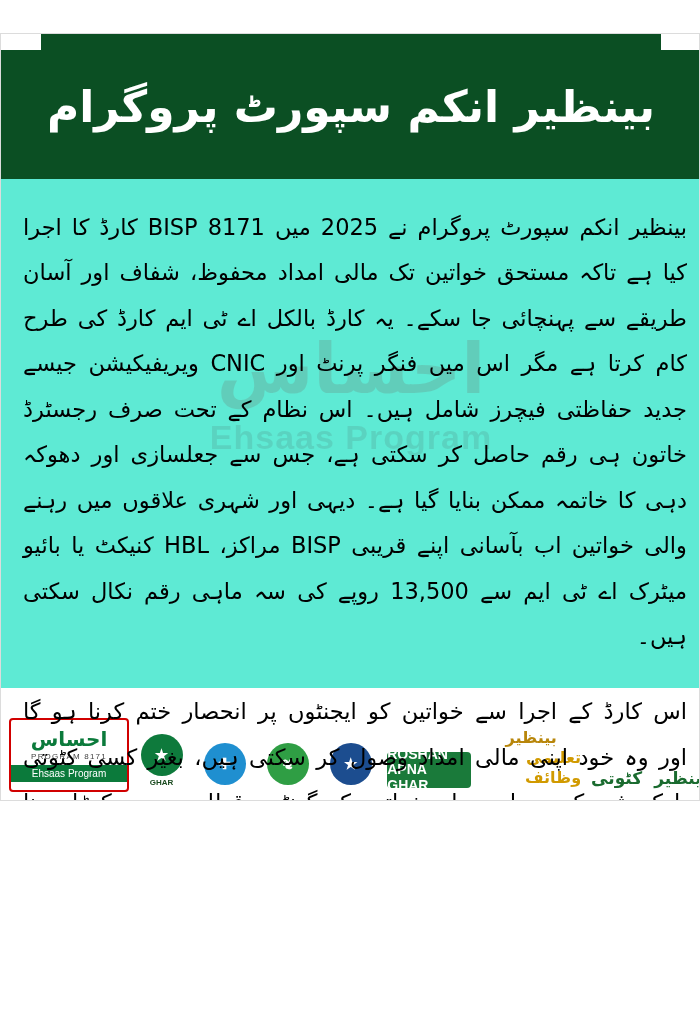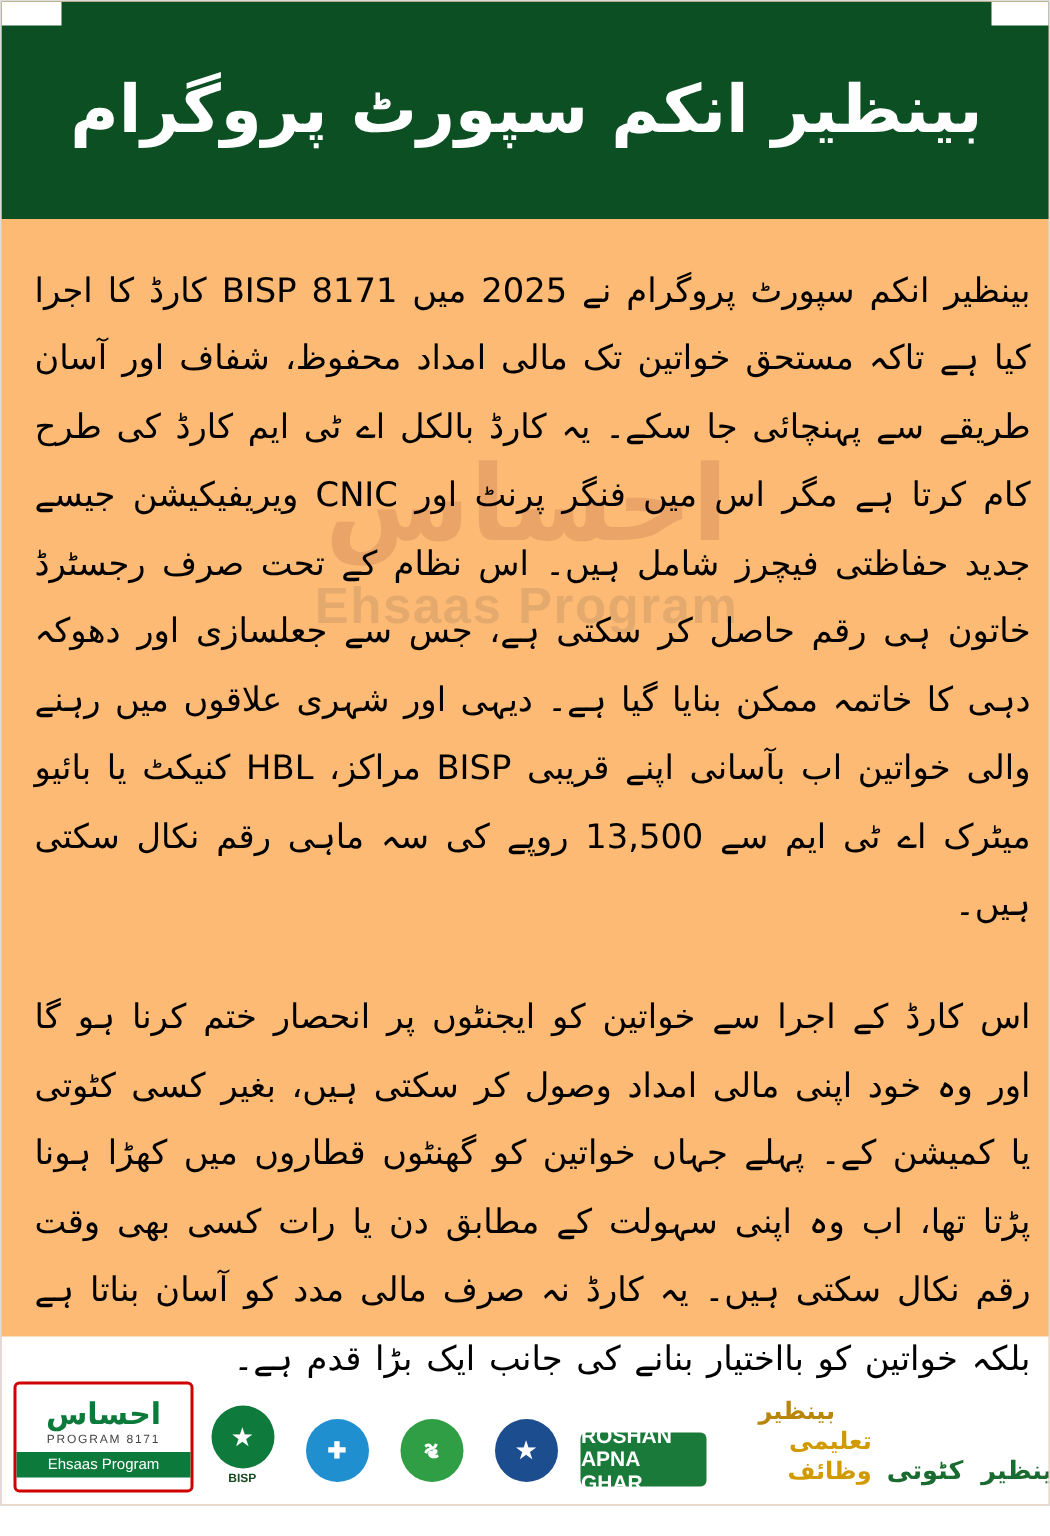--- a/index.html
+++ b/index.html
@@ -6,24 +6,25 @@
   * { box-sizing: border-box; margin: 0; padding: 0; }
   html, body {
     width: 700px;
     height: 1024px;
     background: #ffffff;
     font-family: "DejaVu Sans", sans-serif;
   }
   .page {
     position: relative;
     width: 700px;
-    height: 1004px;
-    background: #fdba74;
+    height: 768px;
+    background: #5eead4;
     overflow: hidden;
     border: 1px solid #dcdcdc;
+    margin-top: 33px;
   }
 
   
   .header-banner {
     position: relative;
     width: 700px;
     height: 145px;
     background: #0b4f23;
     display: flex;
     align-items: center;
@@ -247,21 +248,21 @@
     <div class="logo-ehsaas">
       <div class="e-urdu">احساس</div>
       <div class="e-prog">PROGRAM 8171</div>
       <div class="e-name">Ehsaas Program</div>
     </div>
 
     <div class="logo-strip">
 
       <div class="mini-logo">
         <div class="badge" style="background:#0e7a3c">★</div>
-        <div class="cap">BISP</div>
+        <div class="cap">GHAR</div>
       </div>
 
       <div class="mini-logo">
         <div class="badge" style="background:#1f8fd0">✚</div>
         <div class="cap"></div>
       </div>
 
       <div class="mini-logo">
         <div class="badge" style="background:#2f9e44">❧</div>
         <div class="cap"></div>

